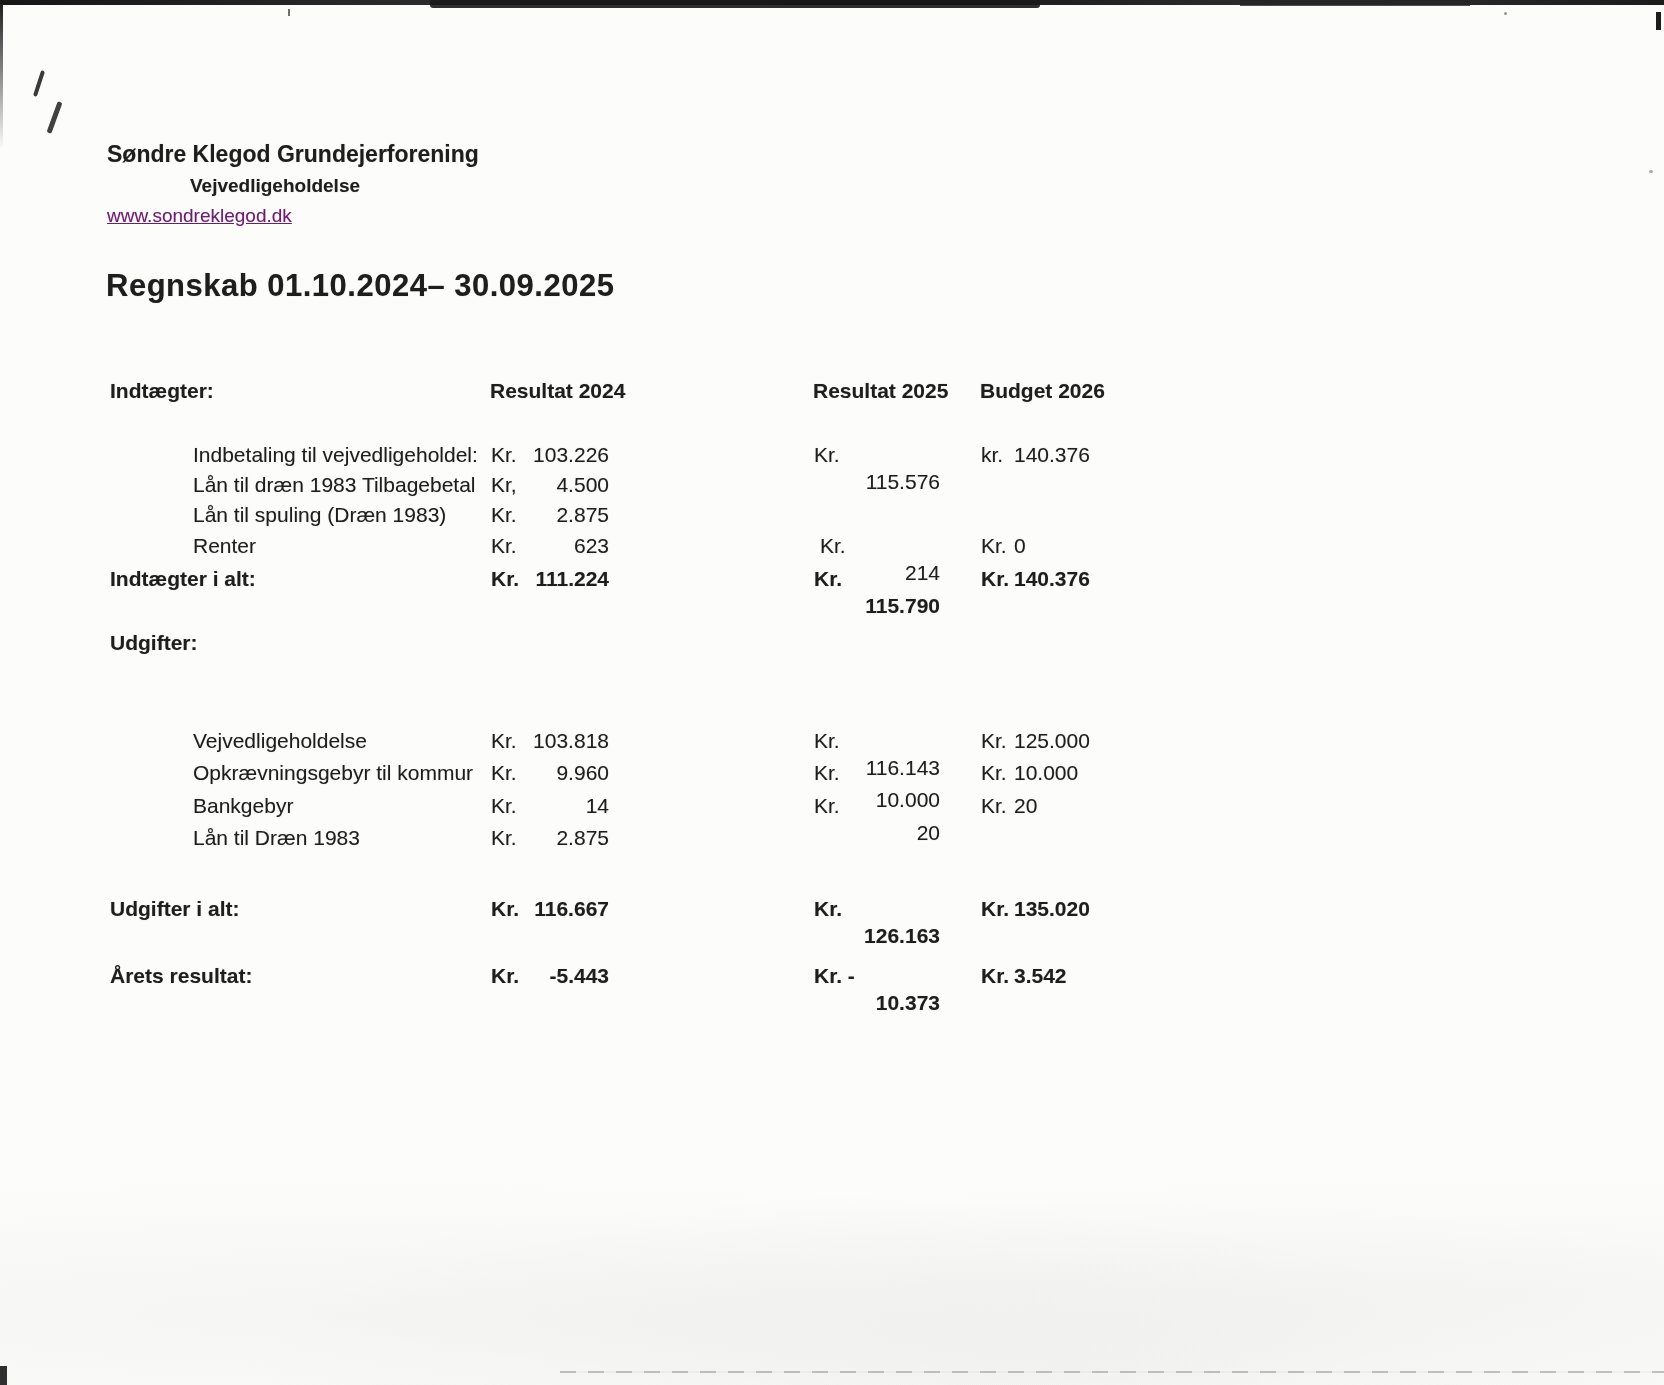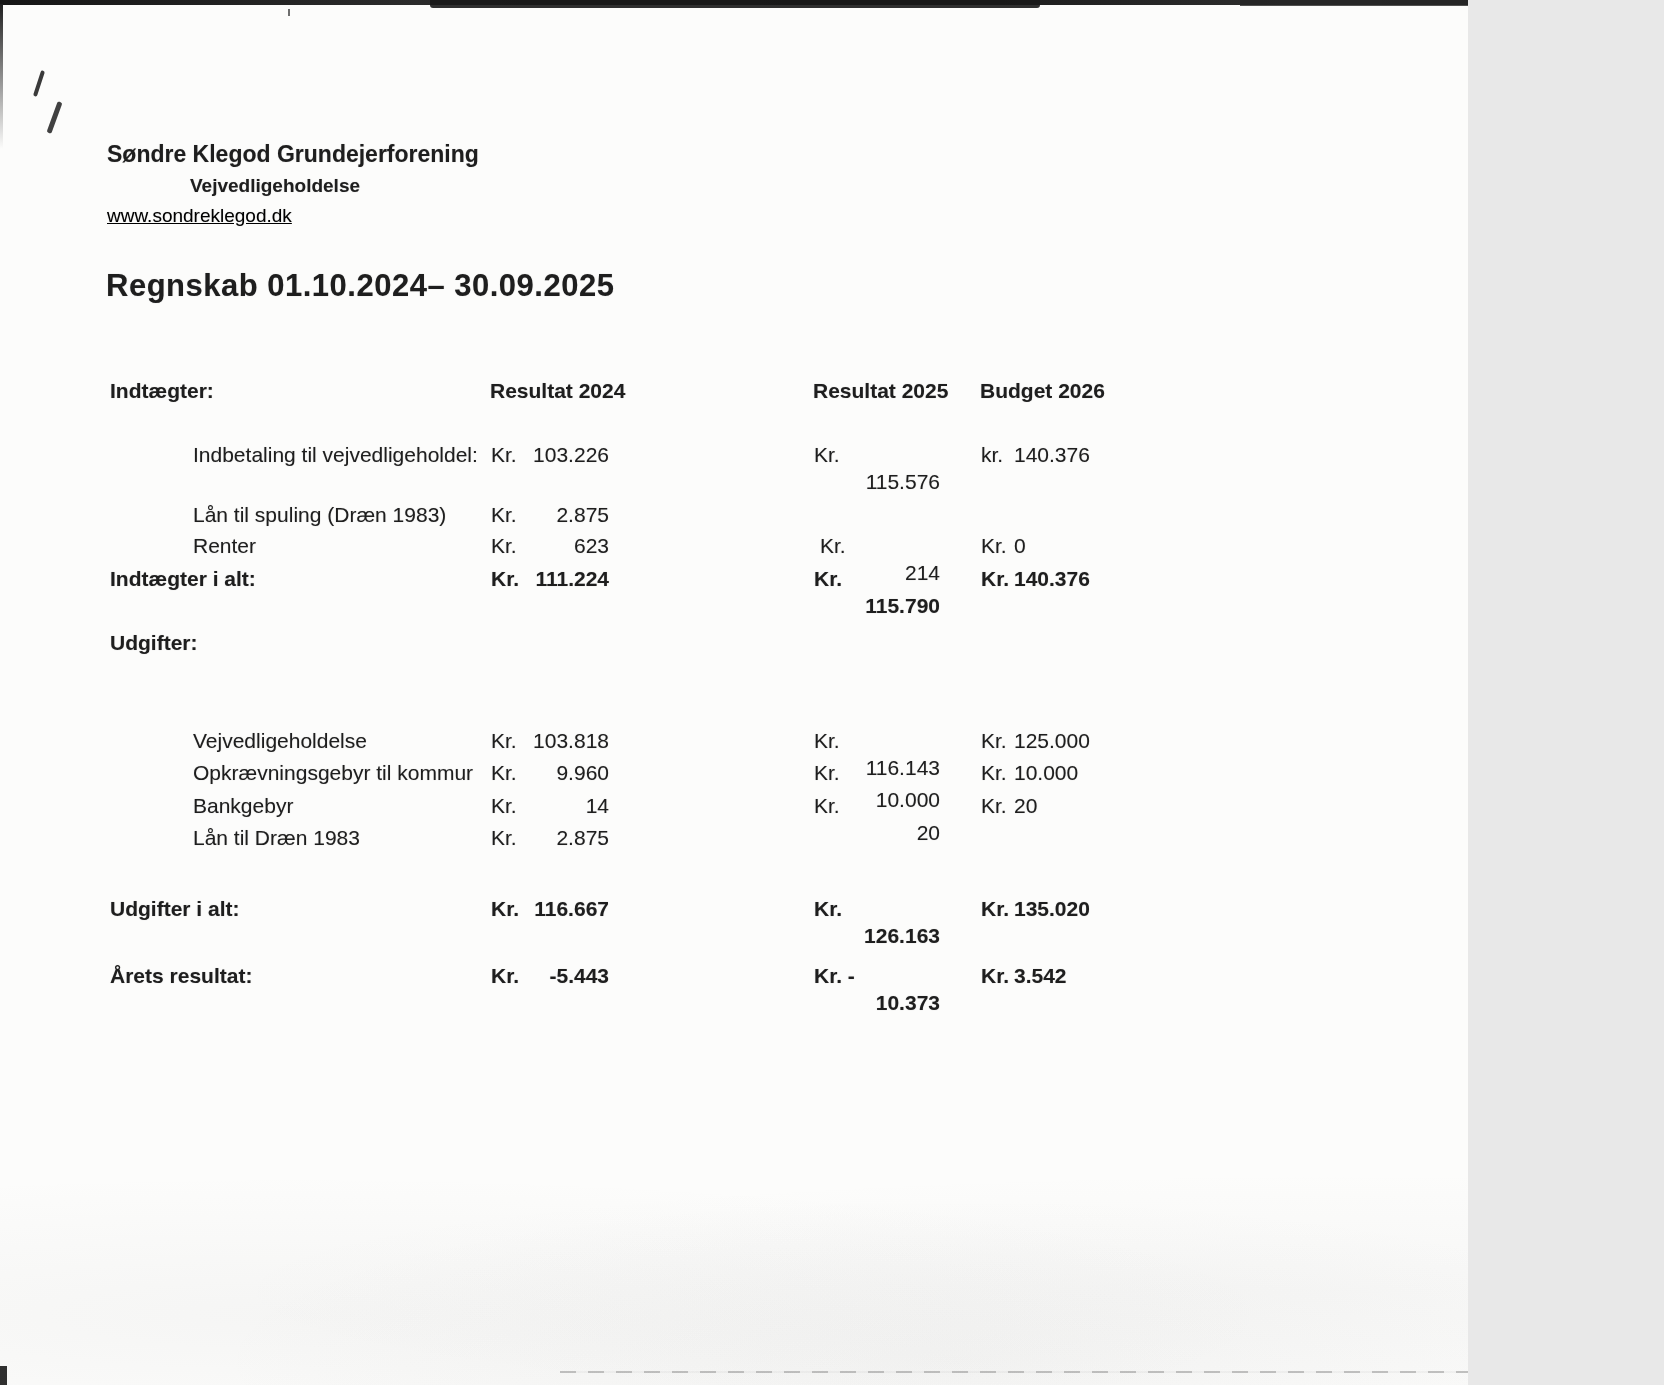--- a/index.html
+++ b/index.html
@@ -1,18 +1,18 @@
 <!DOCTYPE html>
 <html><head>
 <meta charset="utf-8">
 <style>
   html, body { margin: 0; padding: 0; background: #e8e8e8; }
   #page {
     position: relative;
-    width: 1468px;
+    width: 1664px;
     height: 1385px;
     background: #fcfcfb;
     overflow: hidden;
     font-family: "Liberation Sans", sans-serif;
     color: #1e1e1e;
   }
   
   #page::after {
     content: "";
     position: absolute; left: 0; top: 1150px; width: 100%; height: 235px;
@@ -20,21 +20,21 @@
       radial-gradient(ellipse at 20% 70%, rgba(120,120,120,0.05), transparent 60%),
       radial-gradient(ellipse at 65% 90%, rgba(120,120,120,0.06), transparent 55%),
       radial-gradient(ellipse at 90% 60%, rgba(120,120,120,0.04), transparent 60%);
     pointer-events: none;
   }
   .txt { position: absolute; white-space: nowrap; text-shadow: 0 0 1px rgba(30,30,30,0.28); }
 
   
   .org-name   { left: 107px; top: 141px; font-size: 23px; font-weight: bold; }
   .org-sub    { left: 190px; top: 175px; font-size: 19px; font-weight: bold; }
-  .website    { left: 107px; top: 205px; font-size: 19px; text-decoration: underline; color: #000000; }
+  .website    { left: 107px; top: 205px; font-size: 19px; text-decoration: underline; color: #701a75; }
   .doc-title  { left: 106px; top: 268px; font-size: 31px; font-weight: bold; letter-spacing: 0.5px; }
 
   
   .row { position: absolute; left: 0; width: 1664px; height: 28px; font-size: 21px; }
   .row span { position: absolute; white-space: nowrap; text-shadow: 0 0 1px rgba(30,30,30,0.28); }
   .sec { left: 110px; font-weight: bold; }
   .cl  { left: 193px; text-align: center; }
   .tl  { left: 110px; font-weight: bold; }
   .k1  { left: 491px; }
   .a1  { left: 523px; width: 86px; text-align: right; }
@@ -99,20 +99,25 @@
   </div>
 
   <div class="row" style="top:443px">
     <span class="cl">Indbetaling til vejvedligeholdel:</span>
     <span class="k1">Kr.</span>
     <span class="a1">103.226</span>
     <span class="k2">Kr.</span>
     <span class="a2">115.576</span>
     <span class="k3">kr.</span>
     <span class="a3">140.376</span>
+  </div>
+  <div class="row" style="top:473px">
+    <span class="cl">Lån til dræn 1983 Tilbagebetal</span>
+    <span class="k1">Kr,</span>
+    <span class="a1">4.500</span>
   </div>
   <div class="row" style="top:503px">
     <span class="cl">Lån til spuling (Dræn 1983)</span>
     <span class="k1">Kr.</span>
     <span class="a1">2.875</span>
   </div>
   <div class="row" style="top:534px">
     <span class="cl">Renter</span>
     <span class="k1">Kr.</span>
     <span class="a1">623</span>

